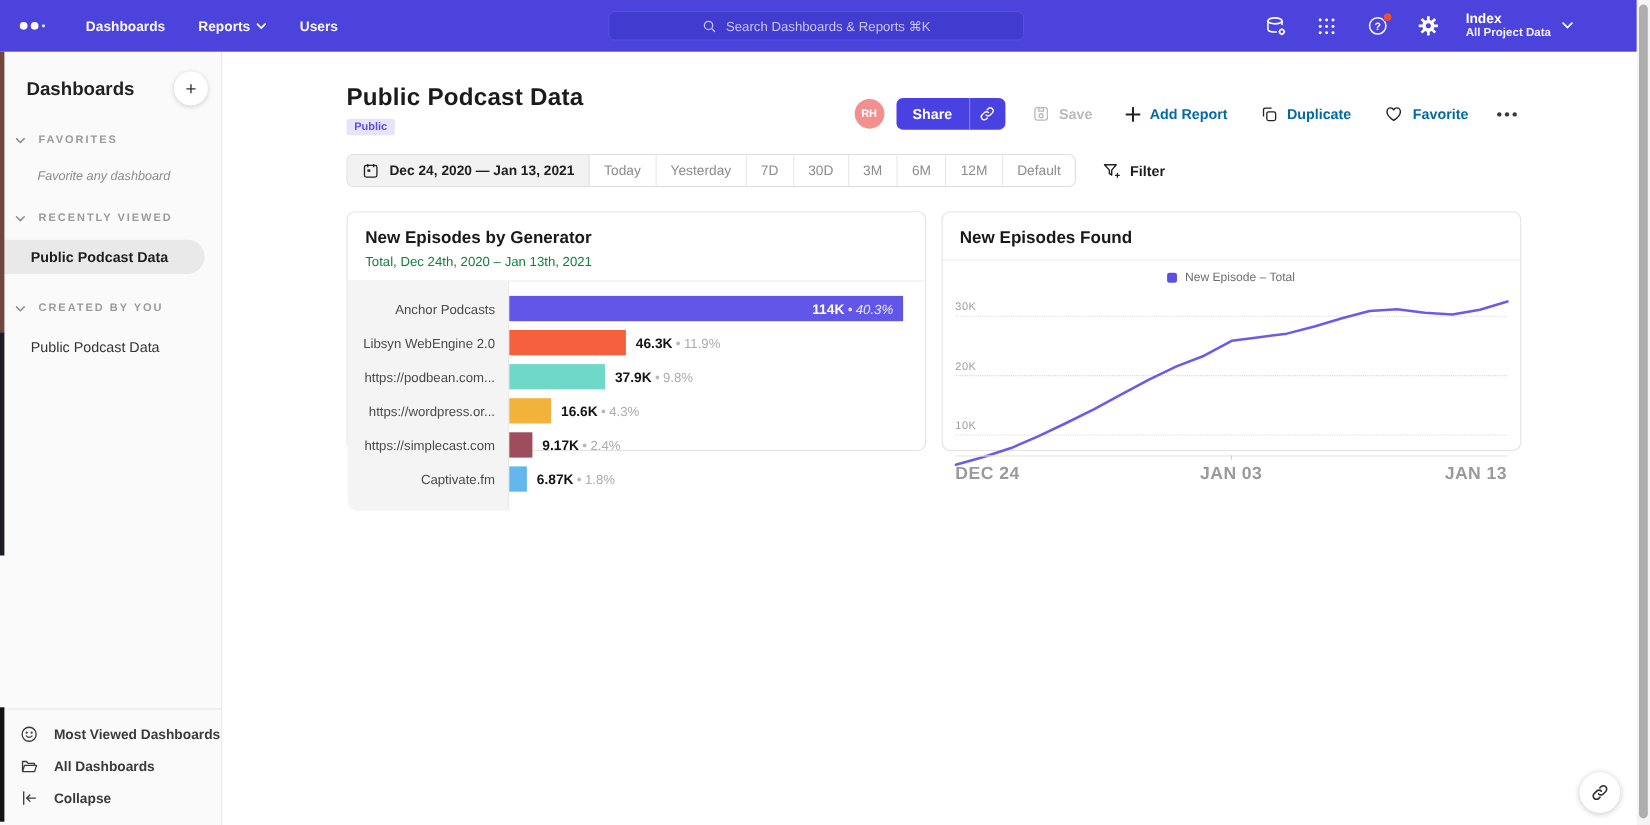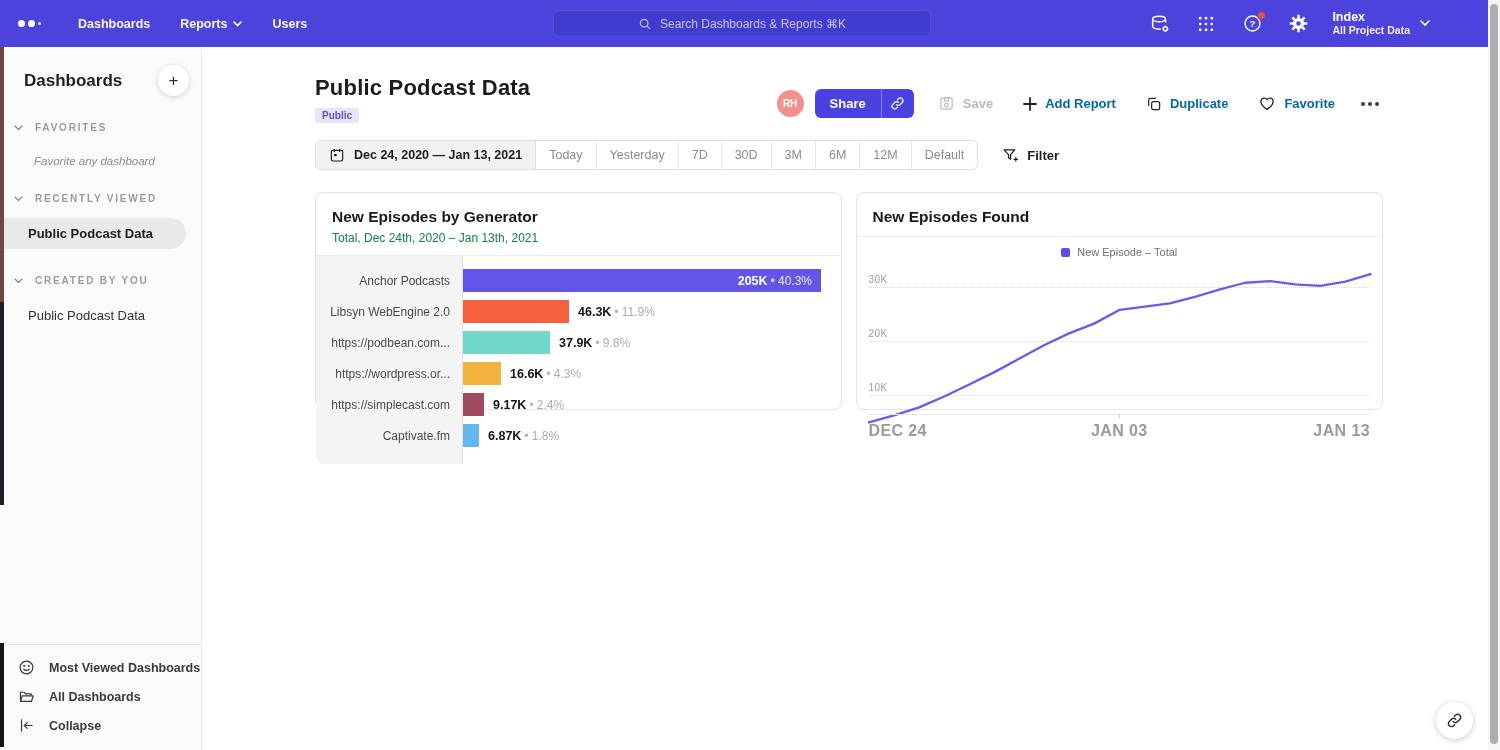--- a/index.html
+++ b/index.html
@@ -113,21 +113,21 @@
   .bar-row { display:flex; align-items:center; height:31px; }
   .bar-row .cat { width:147px; flex:none; text-align:right; padding-right:13px; font-size:12px;
     color:#4A4A4A; }
   .bar-row .bar { height:23px; flex:none; position:relative; cursor:pointer; }
   .bar-row .val { margin-left:9px; font-size:12.5px; font-weight:700; color:#141414; white-space:nowrap; }
   .bar-row .dot { color:#B7B7B7; font-weight:400; margin:0 3px; }
   .bar-row .pct { color:#ACACAC; font-weight:400; font-size:12px; }
   .bar-row .inbar { position:absolute; right:9px; top:0; height:23px; display:flex; align-items:center;
     color:#fff; font-size:12.5px; font-weight:700; }
   .bar-row .inbar .dot { color:rgba(255,255,255,.8); }
-  .bar-row .inbar .pct { color:rgba(255,255,255,.88); }
+  .bar-row .inbar .pct { color:rgba(255,255,255,.88);font-style:italic; }
 
   
   .line-body { position:relative; height:208px; }
   .legend { display:flex; align-items:center; justify-content:center; gap:7px; padding-top:9px; }
   .legend i { width:9px; height:9px; border-radius:2px; flex:none; }
   .legend span { font-size:11px; color:#6F6F6F; }
   .plot { position:relative; margin:6px 12px 0 12px; height:150px; }
   .gridline { position:absolute; left:0; right:0; height:0; border-top:1px dotted #D9D9D9; }
   .ylab { position:absolute; left:0; font-size:10px; color:#9C9C9C; letter-spacing:.4px; transform:translateY(-13px); }
   .plot svg { position:absolute; inset:0; overflow:visible; }
@@ -379,21 +379,21 @@
         <div class="card-title">New Episodes by Generator</div>
         <div class="card-sub">Total, Dec 24th, 2020 – Jan 13th, 2021</div>
       </div>
       <div class="bar-body">
         <div class="bar-labelcol"></div>
         <div class="bar-rows" id="bar-rows">
             <div class="bar-row">
               <span class="cat">Anchor Podcasts</span>
               <div class="bar" style="width: 358px; background: rgb(97, 86, 232);">
                 <span class="inbar">
-                  <span>205K</span>
+                  <span>114K</span>
                   <span class="dot">•</span>
                   <span class="pct">40.3%</span>
                 </span>
               </div>
             </div>
             <div class="bar-row">
               <span class="cat">Libsyn WebEngine 2.0</span>
               <div class="bar" style="width: 106px; background: rgb(244, 97, 60);"></div>
               <span class="val"><span>46.3K</span><span class="dot">•</span><span class="pct">11.9%</span></span>
             </div>

